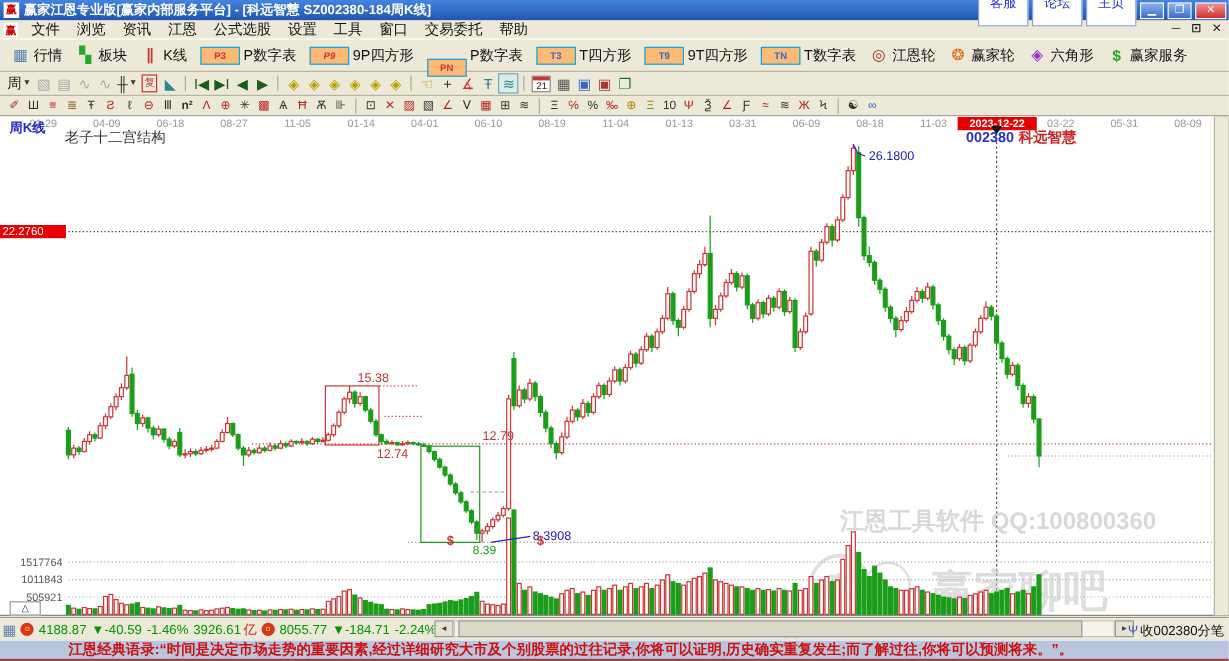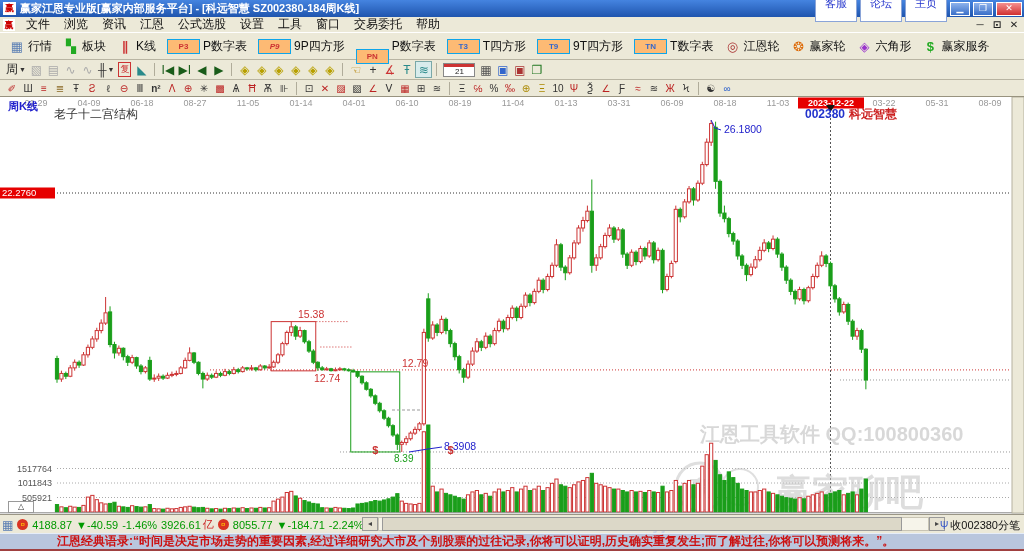--- a/index.html
+++ b/index.html
@@ -17,21 +17,21 @@
   .mdi span{width:16px;height:13px;font-size:10px;text-align:center;line-height:13px;margin-left:1px;color:#222;font-weight:bold}
   .tb-main{height:28px;display:flex;align-items:center;background:#ece9d8;border-top:1px solid #fff;border-bottom:1px solid #b8b4a2;padding-left:4px;gap:1px}
   .tbm-item{display:flex;align-items:center;gap:3px;padding:2px 5px;font-size:12px;color:#111}
   .iconbox{width:33px;height:15px;border:1px solid #0ea5e9;font-size:8px;font-weight:bold;display:flex;align-items:center;justify-content:center;background:#fdba74;flex:none}
   .icong{width:16px;text-align:center;font-size:13px;font-weight:bold;flex:none}
   .tb-tools{height:20px;display:flex;align-items:center;background:#ece9d8;border-bottom:1px solid #b8b4a2;padding-left:4px}
   .tool-btn{min-width:17px;height:17px;display:flex;align-items:center;justify-content:center;font-size:12px;border:1px solid transparent;padding:0 1px}
   .tool-btn.active{border:1px solid #7aa8a8;background:#d8ecec}
   .caret{font-size:7px;margin-left:1px;color:#333}
   .sep{width:1px;height:13px;background:#b0ac9a;margin:0 4px;flex:none}
-  .cal{width:32px;height:14px;border:1px solid #888;background:#fff;font-size:8px;text-align:center;line-height:10px;color:#222}
+  .cal{width:16px;height:14px;border:1px solid #888;background:#fff;font-size:8px;text-align:center;line-height:10px;color:#222}
   .cal i{display:block;height:3px;background:#cc3333;font-style:normal}
   .tb-draw{height:17px;display:flex;align-items:center;background:#ece9d8;border-bottom:1px solid #98937f;padding-left:4px}
   .draw-btn{width:16px;height:14px;display:flex;align-items:center;justify-content:center;font-size:10px}
   .chart-wrap{position:relative;height:417px;background:#fff}
   .panel-toggle{position:absolute;left:8px;top:404px;width:26px;height:12px;background:#fff;border:1px solid #999;font-size:8px;line-height:10px;text-align:center;color:#333}
   .statusbar{position:relative;height:19px;background:#ece9d8;border-top:1px solid #9a9686;font-size:11px}
   .sb-left{position:absolute;left:2px;top:2px;display:flex;align-items:center;gap:4px;white-space:nowrap}
   .sb-grid{color:#5b7fb4;font-size:12px}
   .exch{display:inline-block;width:11px;height:11px;border-radius:50%;background:#d93322;color:#ffd400;font-size:8px;line-height:11px;text-align:center;flex:none}
   .green{color:#009900}

